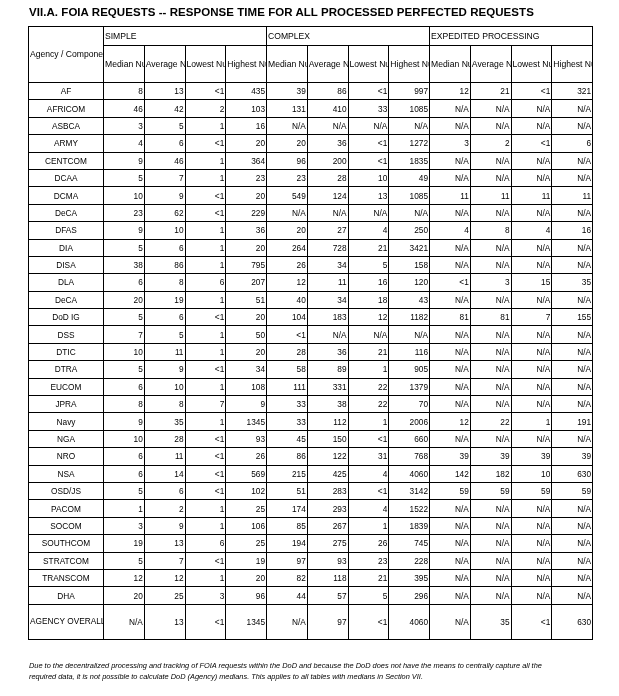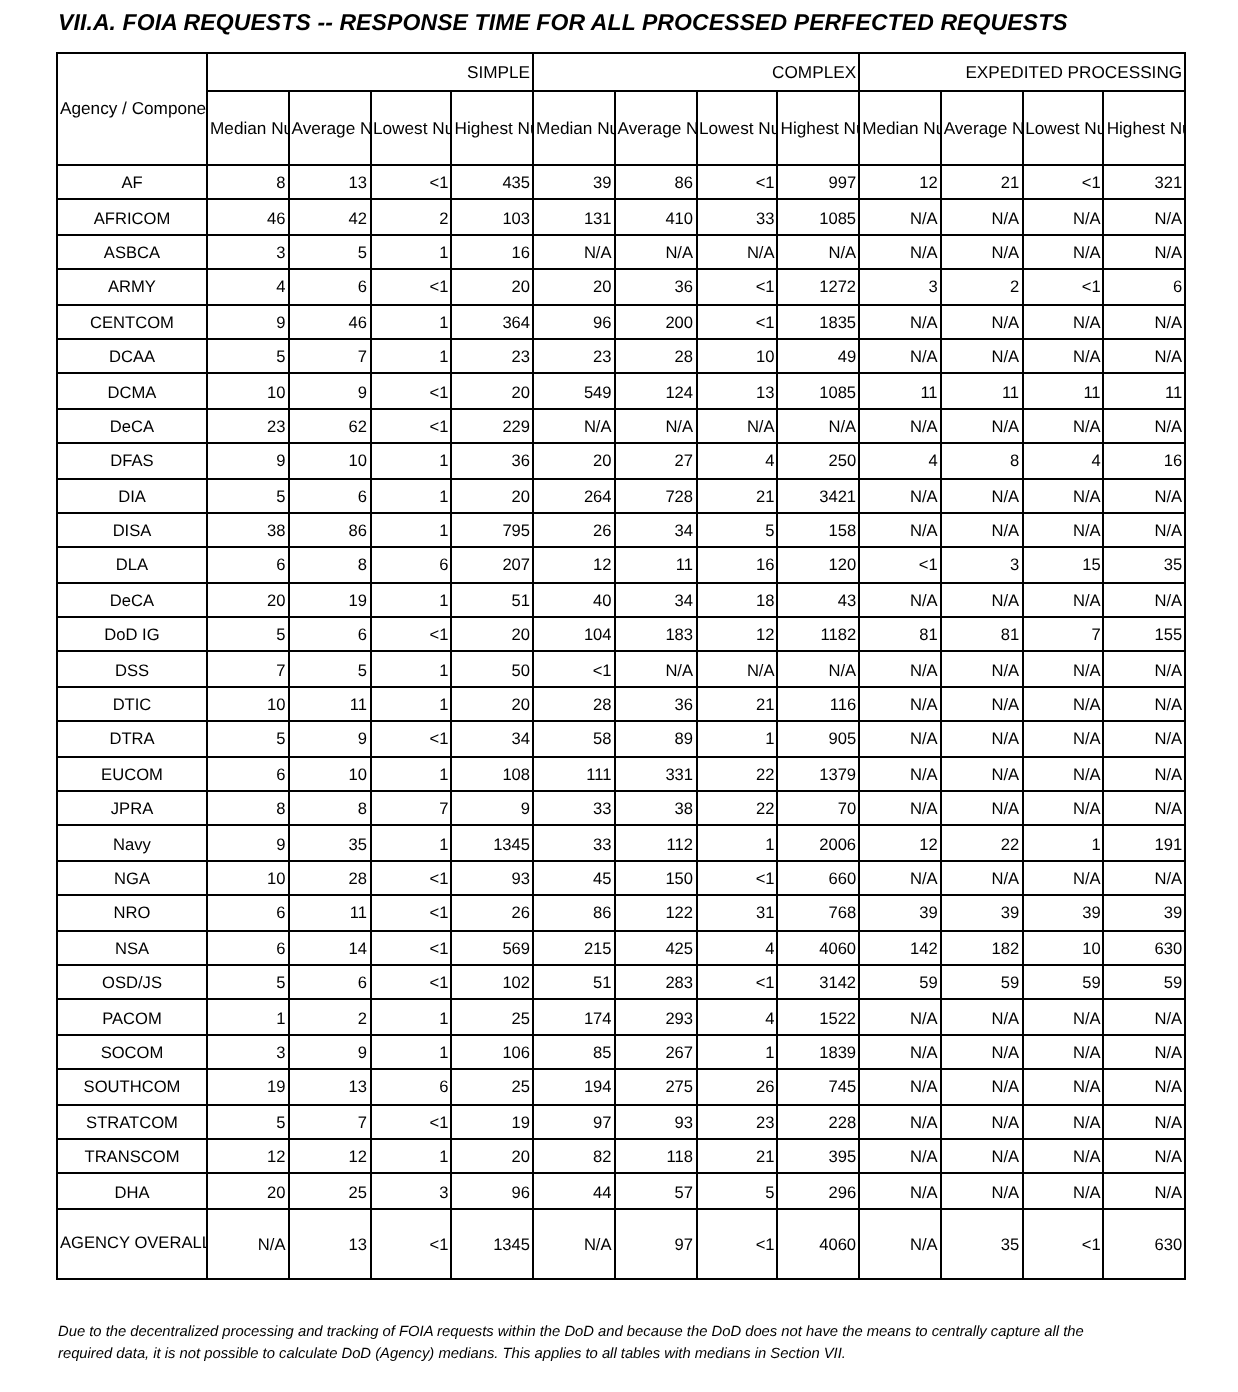--- a/index.html
+++ b/index.html
@@ -4,33 +4,32 @@
 <style>
   html, body { margin: 0; padding: 0; background: #ffffff; }
   body {
     width: 619px; height: 696px; position: relative; overflow: hidden;
     font-family: "Liberation Sans", sans-serif; color: #000;
   }
   .title {
     position: absolute; left: 29px; top: 6px;
     font-size: 11.5px; font-weight: bold; letter-spacing: 0.05px;
     white-space: nowrap;
-    font-style: italic;
   }
   table.foia {
     position: absolute; left: 28px; top: 26px;
     border-collapse: collapse; table-layout: fixed;
     width: 564px;
     font-size: 8.3px;
   }
   table.foia td, table.foia th {
     border: 1px solid #000; padding: 0 1px 0 1px;
     font-weight: normal; overflow: hidden; white-space: nowrap;
   }
-  th.group { height: 18px; text-align: right; font-size: 8.6px; }
+  th.group { height: 18px; text-align: left; font-size: 8.6px; }
   th.sub { height: 36px; text-align: center; line-height: 12px; font-size: 8.6px; white-space: normal; }
   th.agency-head { text-align: center; line-height: 11px; font-size: 8.6px; white-space: normal; vertical-align: middle; }
   td.agency { text-align: center; padding-left: 1px; }
   td.num { text-align: right; padding-right: 1px; }
   tr.row td { height: 16.4px; }
   tr.total td { height: 34px; }
   td.total-label { text-align: left; line-height: 11px; white-space: normal; }
   .footnote {
     position: absolute; left: 29px; top: 660px; width: 520px;
     font-size: 7.4px; font-style: italic; line-height: 11px;

